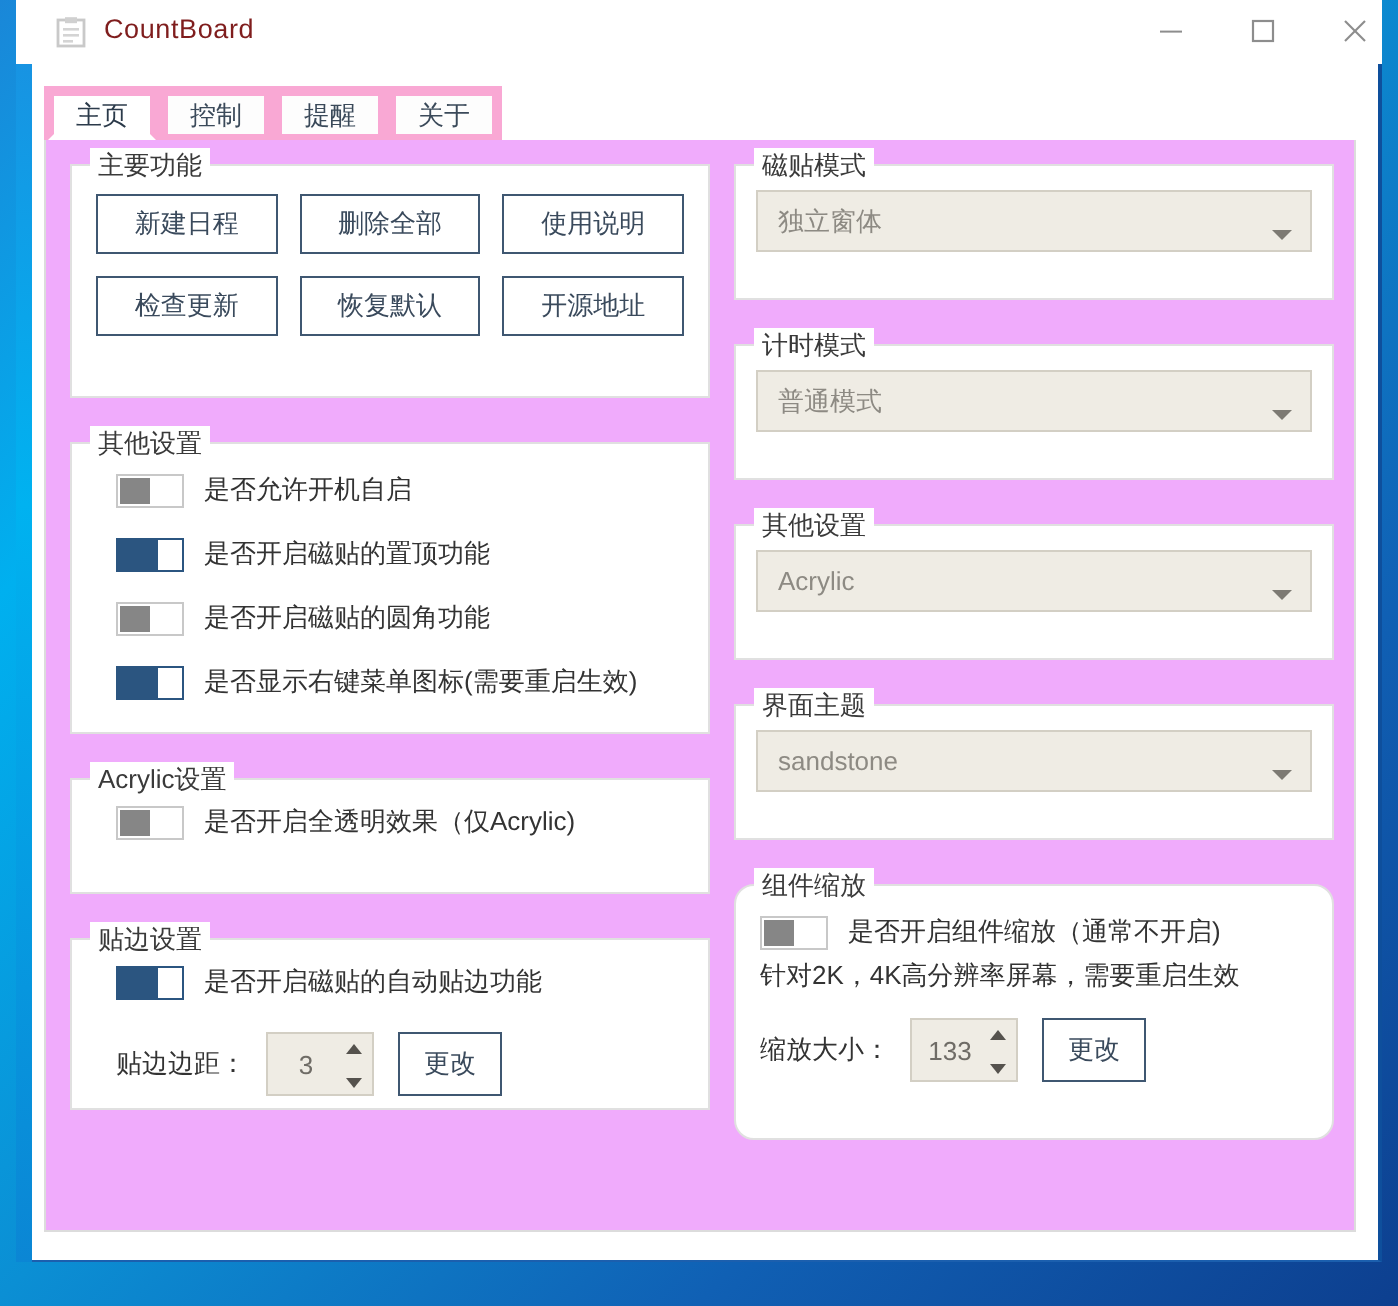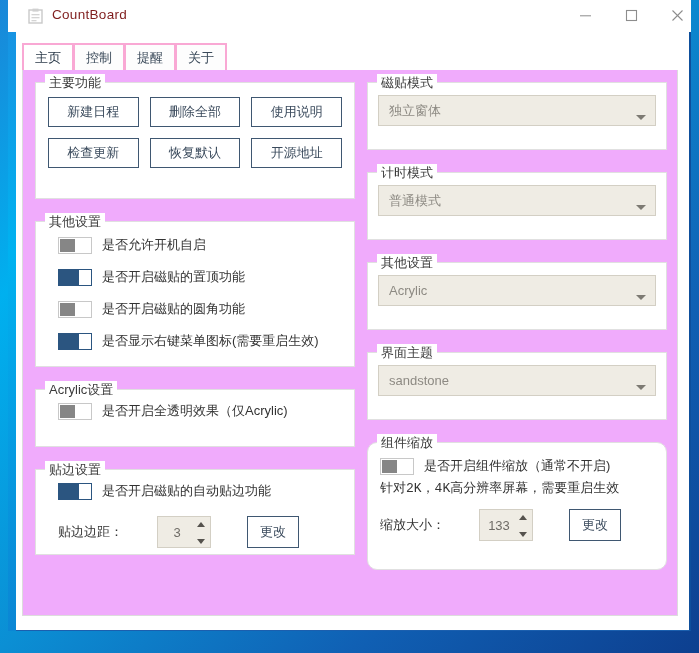--- a/index.html
+++ b/index.html
@@ -63,21 +63,21 @@
     height: 30px;
     display: flex;
     align-items: flex-end;
   }
   .tab {
     height: 29px;
     padding: 0 11px;
     display: flex; align-items: center; justify-content: center;
     font-size: 13px;
     color: #3b4a5a;
-    border: 2px solid #f9a8d4;
+    border: 5px solid #f9a8d4;
     margin-left: -1px;
     background: #fdfdfd;
     white-space: nowrap;
   }
   .tab:first-child { margin-left: 0; }
   .tab.active {
     background: #ffffff;
     border-bottom-color: #ffffff;
     color: #2b3a4a;
   }
@@ -182,21 +182,20 @@
     width: 0; height: 0;
     border-left: 5px solid transparent;
     border-right: 5px solid transparent;
     border-top: 5px solid #7d7a73;
   }
 
   
   .spin-row {
     display: flex; align-items: center;
     margin-top: 16px;
-    gap: 24px;
   }
   .spin-caption {
     font-size: 13px; color: #333333;
     white-space: nowrap;
   }
   .spin {
     position: relative;
     margin-left: 10px;
     width: 54px; height: 32px;
     background: #efece4;
@@ -223,21 +222,20 @@
     border-right: 4.5px solid transparent;
   }
   .spin-arrows i.up   { border-bottom: 5px solid #55524d; }
   .spin-arrows i.down { border-top: 5px solid #55524d; }
   .spin-row .pbtn { margin-left: 12px; }
 
   .note {
     font-size: 13px; color: #333333;
     margin-top: 4px;
     white-space: nowrap;
-    font-family: Liberation Mono, monospace;
   }
 </style>
 </head>
 <body>
 
 <div id="window">
 
   <div id="left-accent"></div>
 
   <div id="titlebar">

